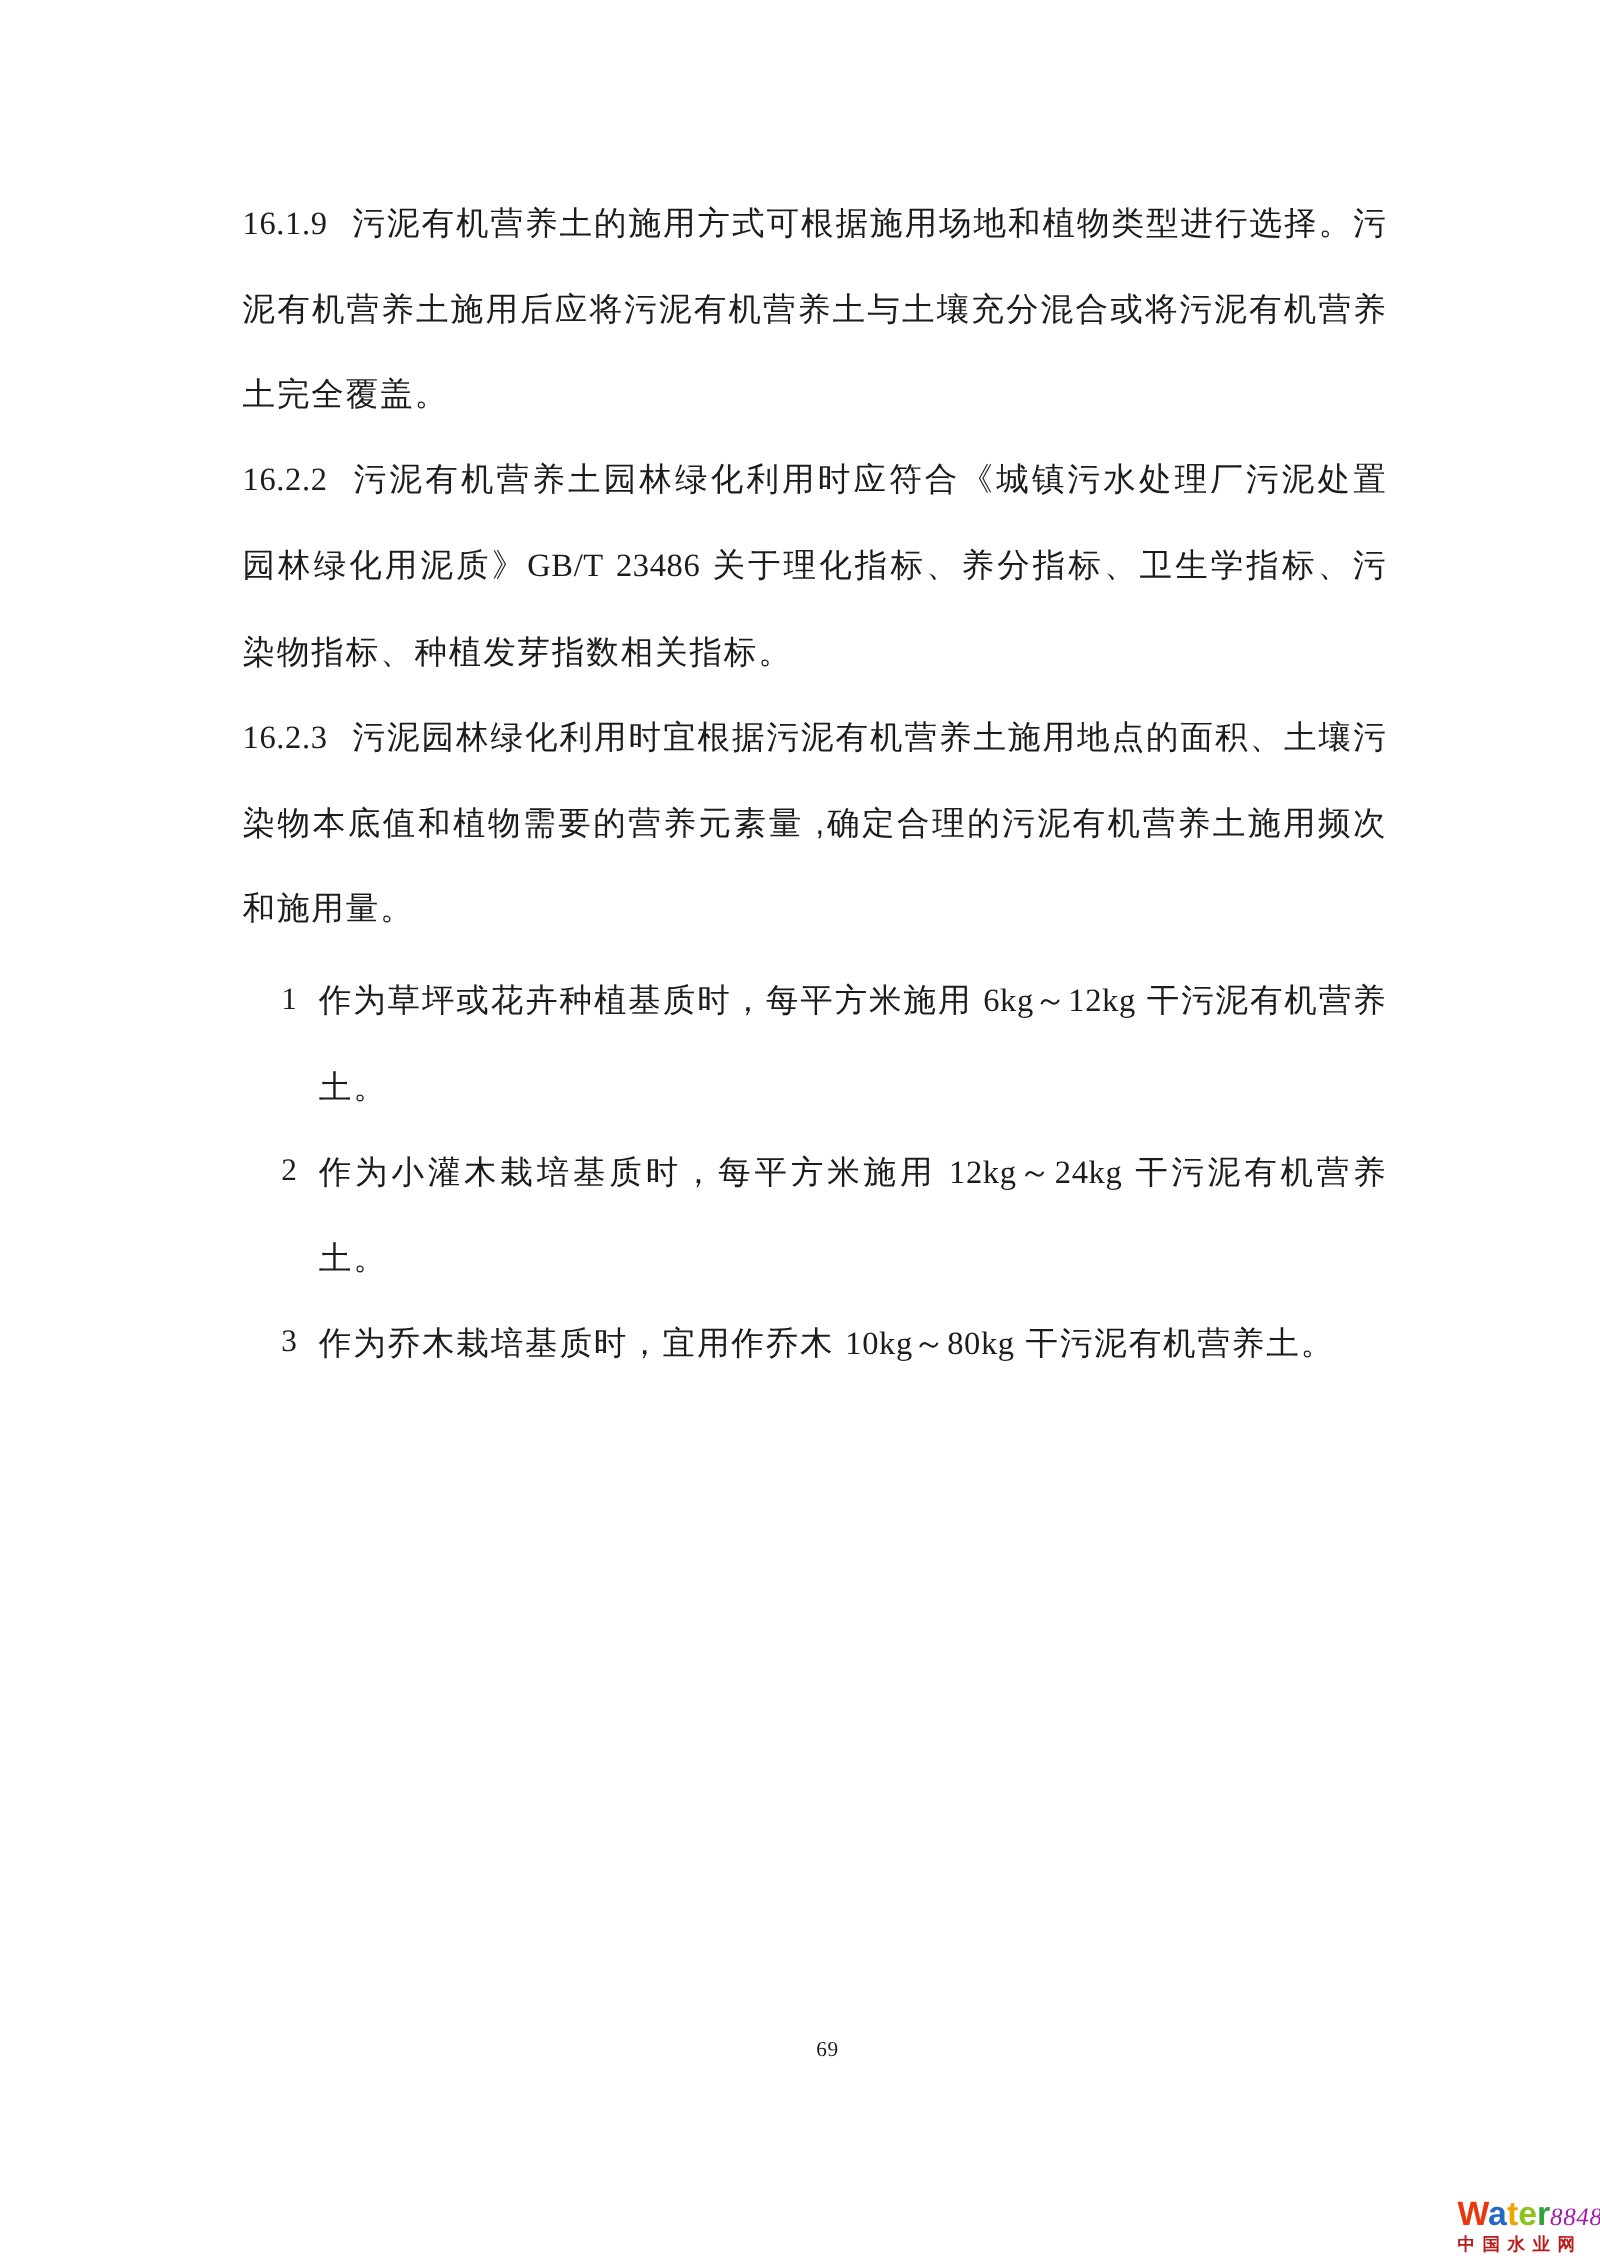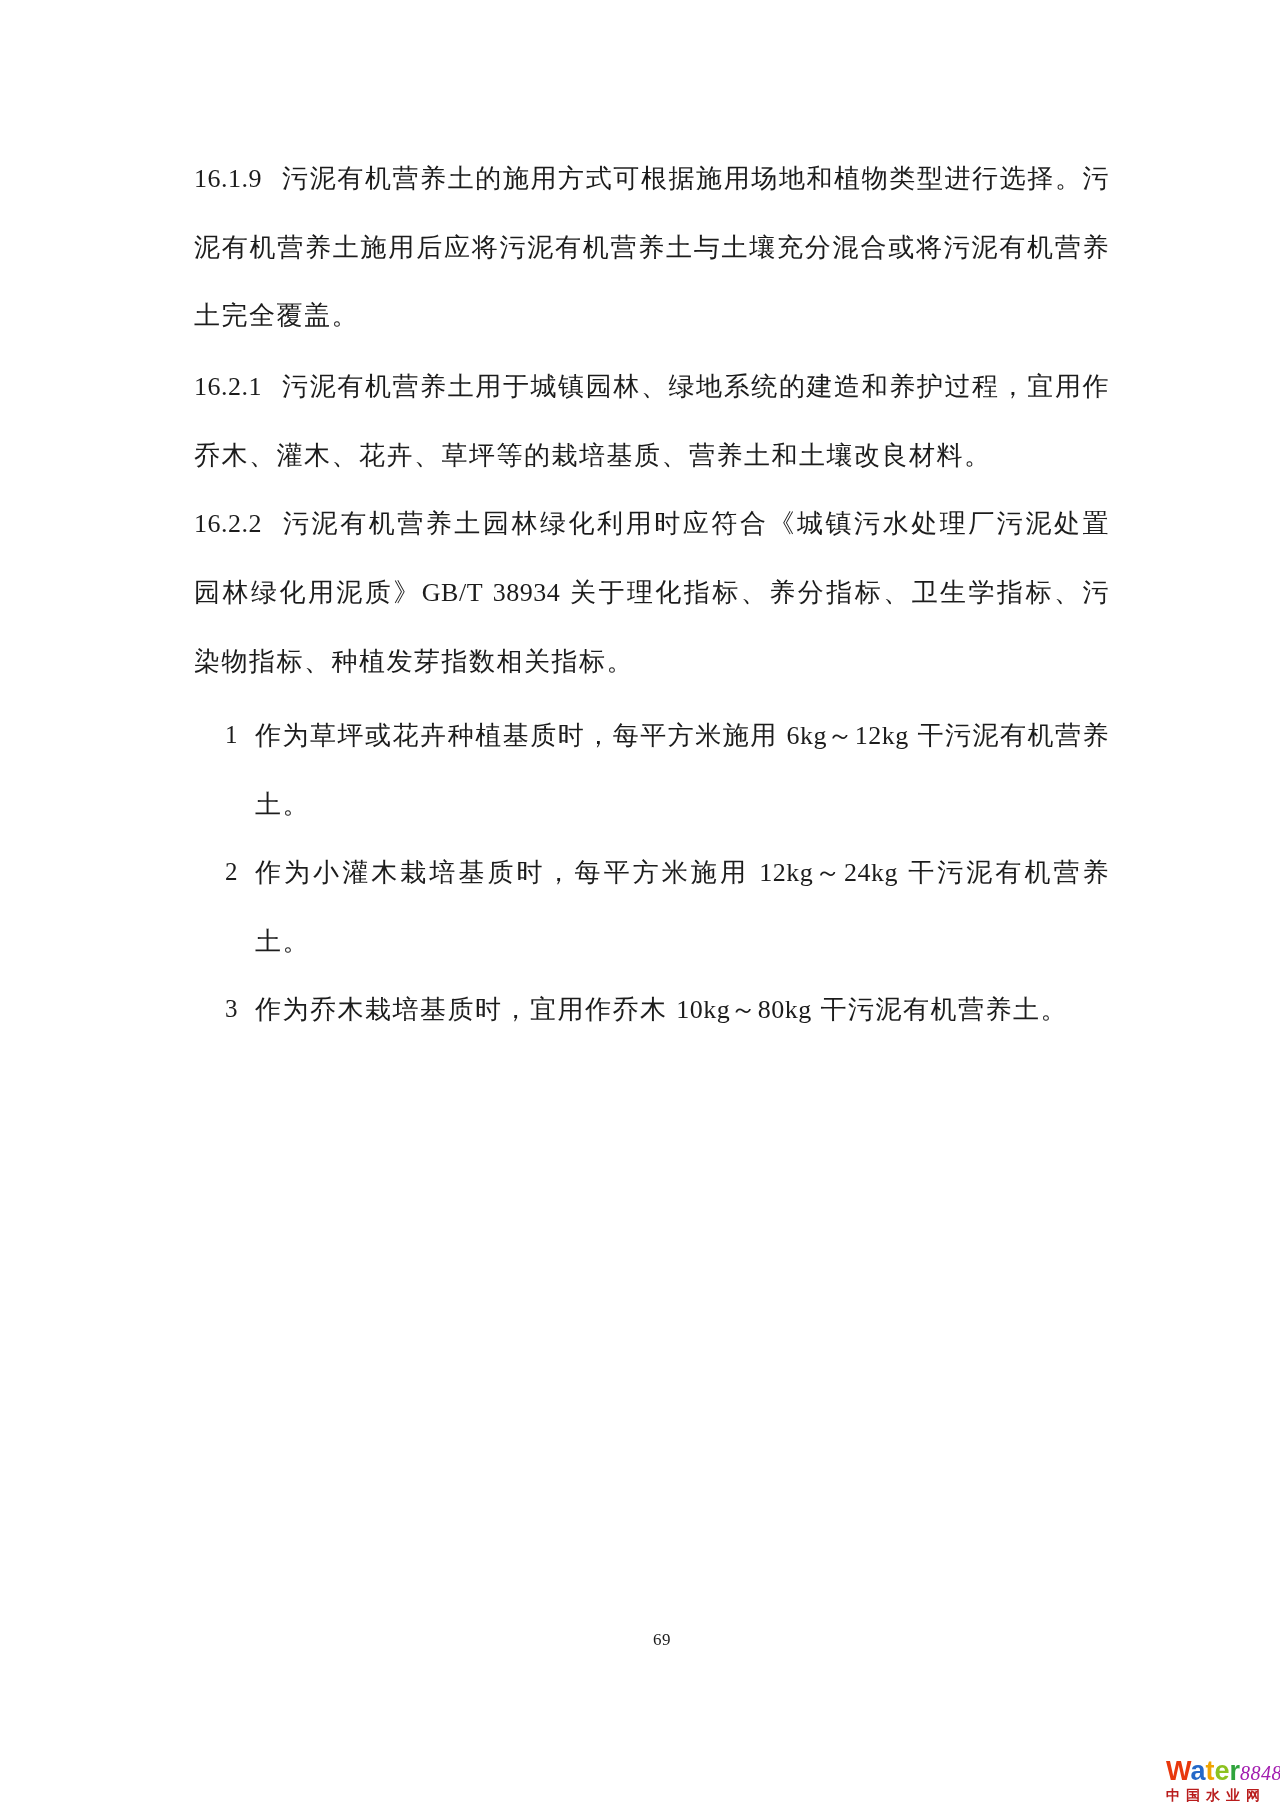--- a/index.html
+++ b/index.html
@@ -125,28 +125,28 @@
 <body>
 
 <div class="page">
   <main class="content">
 
     <p class="para">
       <span class="clause-label latin"><span class="latin">16.1.9</span></span><span><span>污泥有机营养土的施用方式可根据施用场地和植物类型进行选择。污泥有机营养土施用后应将污泥有机营养土与土壤充分混合或将污泥有机营养土完全覆盖。</span></span>
     </p>
 
 
-    <p class="para para-1621">
-      <span class="clause-label latin"><span class="latin">16.2.1</span></span><span><span>污泥有机营养土用于城镇园林、绿地系统的建造和养护过程，宜用作乔木、灌木、花卉、草坪等的栽培基质、营养土和土壤改良材料。</span></span>
+
+    <p class="para">
+      <span class="clause-label latin"><span class="latin">16.2.2</span></span><span><span>污泥有机营养土园林绿化利用时应符合《城镇污水处理厂污泥处置 园林绿化用泥质》</span><span class="latin">GB/T</span><span> </span><span class="latin">23486</span><span> 关于理化指标、养分指标、卫生学指标、污染物指标、种植发芽指数相关指标。</span></span>
     </p>
 
     <p class="para">
-      <span class="clause-label latin"><span class="latin">16.2.2</span></span><span><span>污泥有机营养土园林绿化利用时应符合《城镇污水处理厂污泥处置 园林绿化用泥质》</span><span class="latin">GB/T</span><span> </span><span class="latin">38934</span><span> 关于理化指标、养分指标、卫生学指标、污染物指标、种植发芽指数相关指标。</span></span>
+      <span class="clause-label latin"><span class="latin">16.2.3</span></span><span><span>污泥园林绿化利用时宜根据污泥有机营养土施用地点的面积、土壤污染物本底值和植物需要的营养元素量 ,确定合理的污泥有机营养土施用频次和施用量。</span></span>
     </p>
-
 
     <div class="apply-list">
       <div class="list-item">
         <span class="item-num latin"><span class="latin">1</span></span>
         <span class="item-text"><span>作为草坪或花卉种植基质时，每平方米施用 </span><span class="latin">6kg</span><span>～</span><span class="latin">12kg</span><span> 干污泥有机营养土。</span></span>
       </div>
       <div class="list-item">
         <span class="item-num latin"><span class="latin">2</span></span>
         <span class="item-text"><span>作为小灌木栽培基质时，每平方米施用 </span><span class="latin">12kg</span><span>～</span><span class="latin">24kg</span><span> 干污泥有机营养土。</span></span>
       </div>

